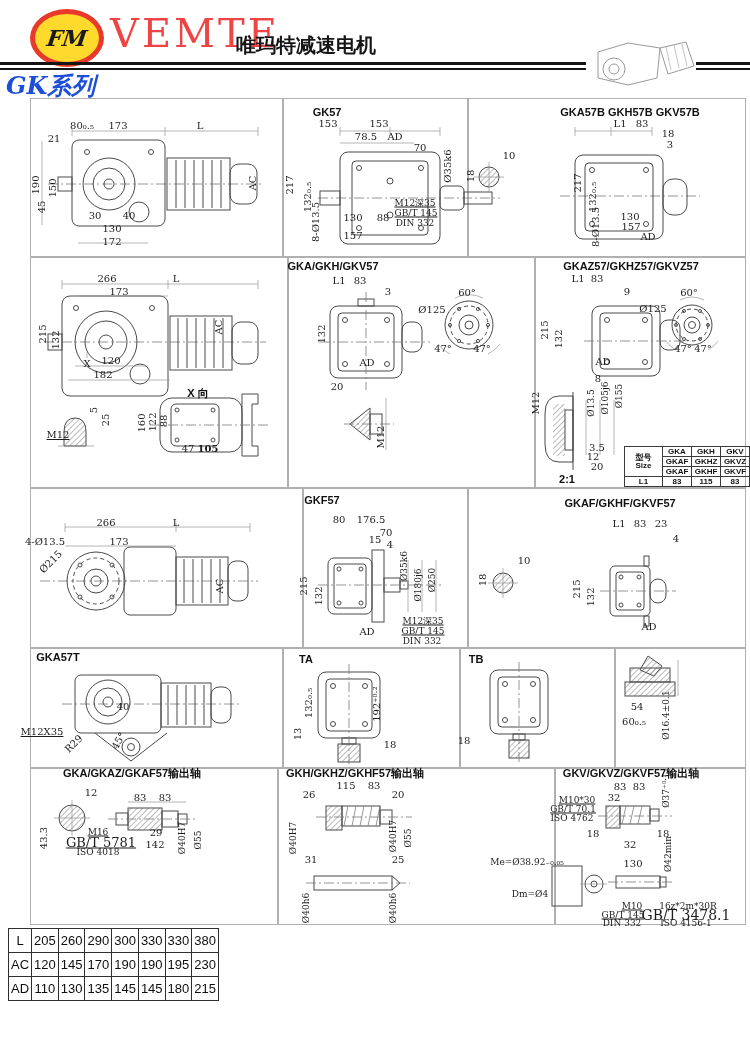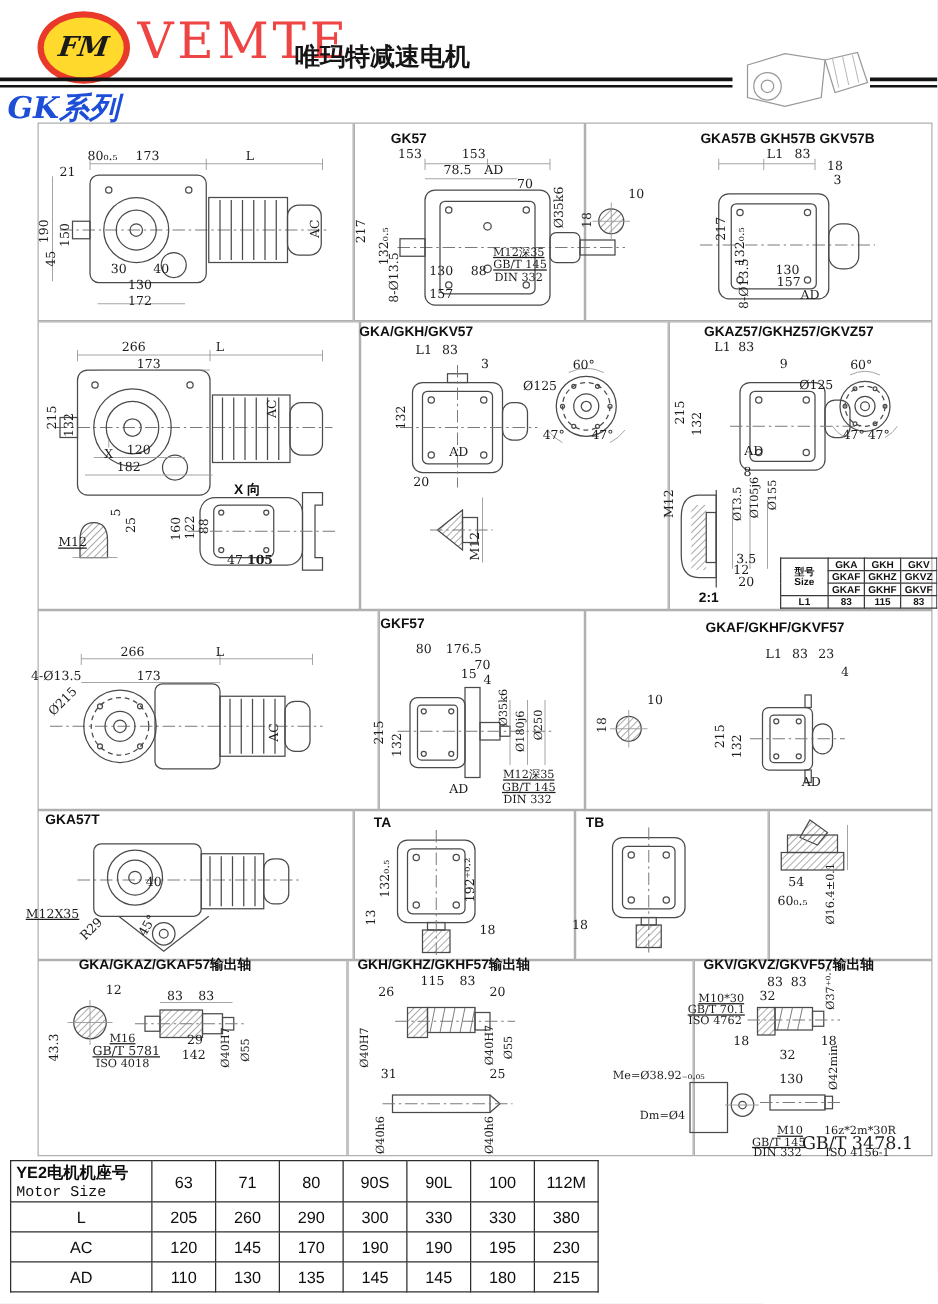--- a/index.html
+++ b/index.html
@@ -550,21 +550,21 @@
       <span class="dim" style="left: 666px; top: 715px; font-size: 9px; transform: translate(-50%, -50%) rotate(-90deg);">Ø16.4±0.1</span>
       <span class="dim" style="left: 91px; top: 793px; transform: translate(-50%, -50%);">12</span>
       <span class="dim" style="left: 44px; top: 838px; transform: translate(-50%, -50%) rotate(-90deg);">43.3</span>
       <span class="dim" style="left: 140px; top: 798px; transform: translate(-50%, -50%);">83</span>
       <span class="dim" style="left: 165px; top: 798px; transform: translate(-50%, -50%);">83</span>
       <span class="dim" style="left: 156px; top: 833px; transform: translate(-50%, -50%);">29</span>
       <span class="dim" style="left: 155px; top: 845px; transform: translate(-50%, -50%);">142</span>
       <span class="dim" style="left: 182px; top: 838px; font-size: 9px; transform: translate(-50%, -50%) rotate(-90deg);">Ø40H7</span>
       <span class="dim" style="left: 198px; top: 840px; font-size: 9px; transform: translate(-50%, -50%) rotate(-90deg);">Ø55</span>
       <span class="dim u" style="left: 98px; top: 832px; font-size: 9px; transform: translate(-50%, -50%);">M16</span>
-      <span class="dim u" style="left: 101px; top: 842px; font-size: 10px; transform: translate(-50%, -50%);">GB/T 5781</span>
+      <span class="dim u" style="left: 101px; top: 842px; font-size: 13px; transform: translate(-50%, -50%);">GB/T 5781</span>
       <span class="dim" style="left: 98px; top: 852px; font-size: 9px; transform: translate(-50%, -50%);">ISO 4018</span>
       <span class="dim" style="left: 309px; top: 795px; transform: translate(-50%, -50%);">26</span>
       <span class="dim" style="left: 346px; top: 786px; transform: translate(-50%, -50%);">115</span>
       <span class="dim" style="left: 374px; top: 786px; transform: translate(-50%, -50%);">83</span>
       <span class="dim" style="left: 398px; top: 795px; transform: translate(-50%, -50%);">20</span>
       <span class="dim" style="left: 293px; top: 838px; font-size: 9px; transform: translate(-50%, -50%) rotate(-90deg);">Ø40H7</span>
       <span class="dim" style="left: 393px; top: 836px; font-size: 9px; transform: translate(-50%, -50%) rotate(-90deg);">Ø40H7</span>
       <span class="dim" style="left: 408px; top: 838px; font-size: 9px; transform: translate(-50%, -50%) rotate(-90deg);">Ø55</span>
       <span class="dim" style="left: 311px; top: 860px; transform: translate(-50%, -50%);">31</span>
       <span class="dim" style="left: 398px; top: 860px; transform: translate(-50%, -50%);">25</span>
@@ -631,33 +631,20 @@
       <td>L1</td>
       <td>83</td>
       <td>115</td>
       <td>83</td>
     </tr>
   </tbody>
     </table>
 
   <table class="motor-table">
     <tbody>
-        <tr>
-      <td class="mt-h">
-        <div>YE2电机机座号</div>
-        <div class="en">Motor Size</div>
-      </td>
-      <td class="val">63</td>
-      <td class="val">71</td>
-      <td class="val">80</td>
-      <td class="val">90S</td>
-      <td class="val">90L</td>
-      <td class="val">100</td>
-      <td class="val">112M</td>
-    </tr>
     <tr>
       <td>L</td>
       <td>205</td>
       <td>260</td>
       <td>290</td>
       <td>300</td>
       <td>330</td>
       <td>330</td>
       <td>380</td>
     </tr>

